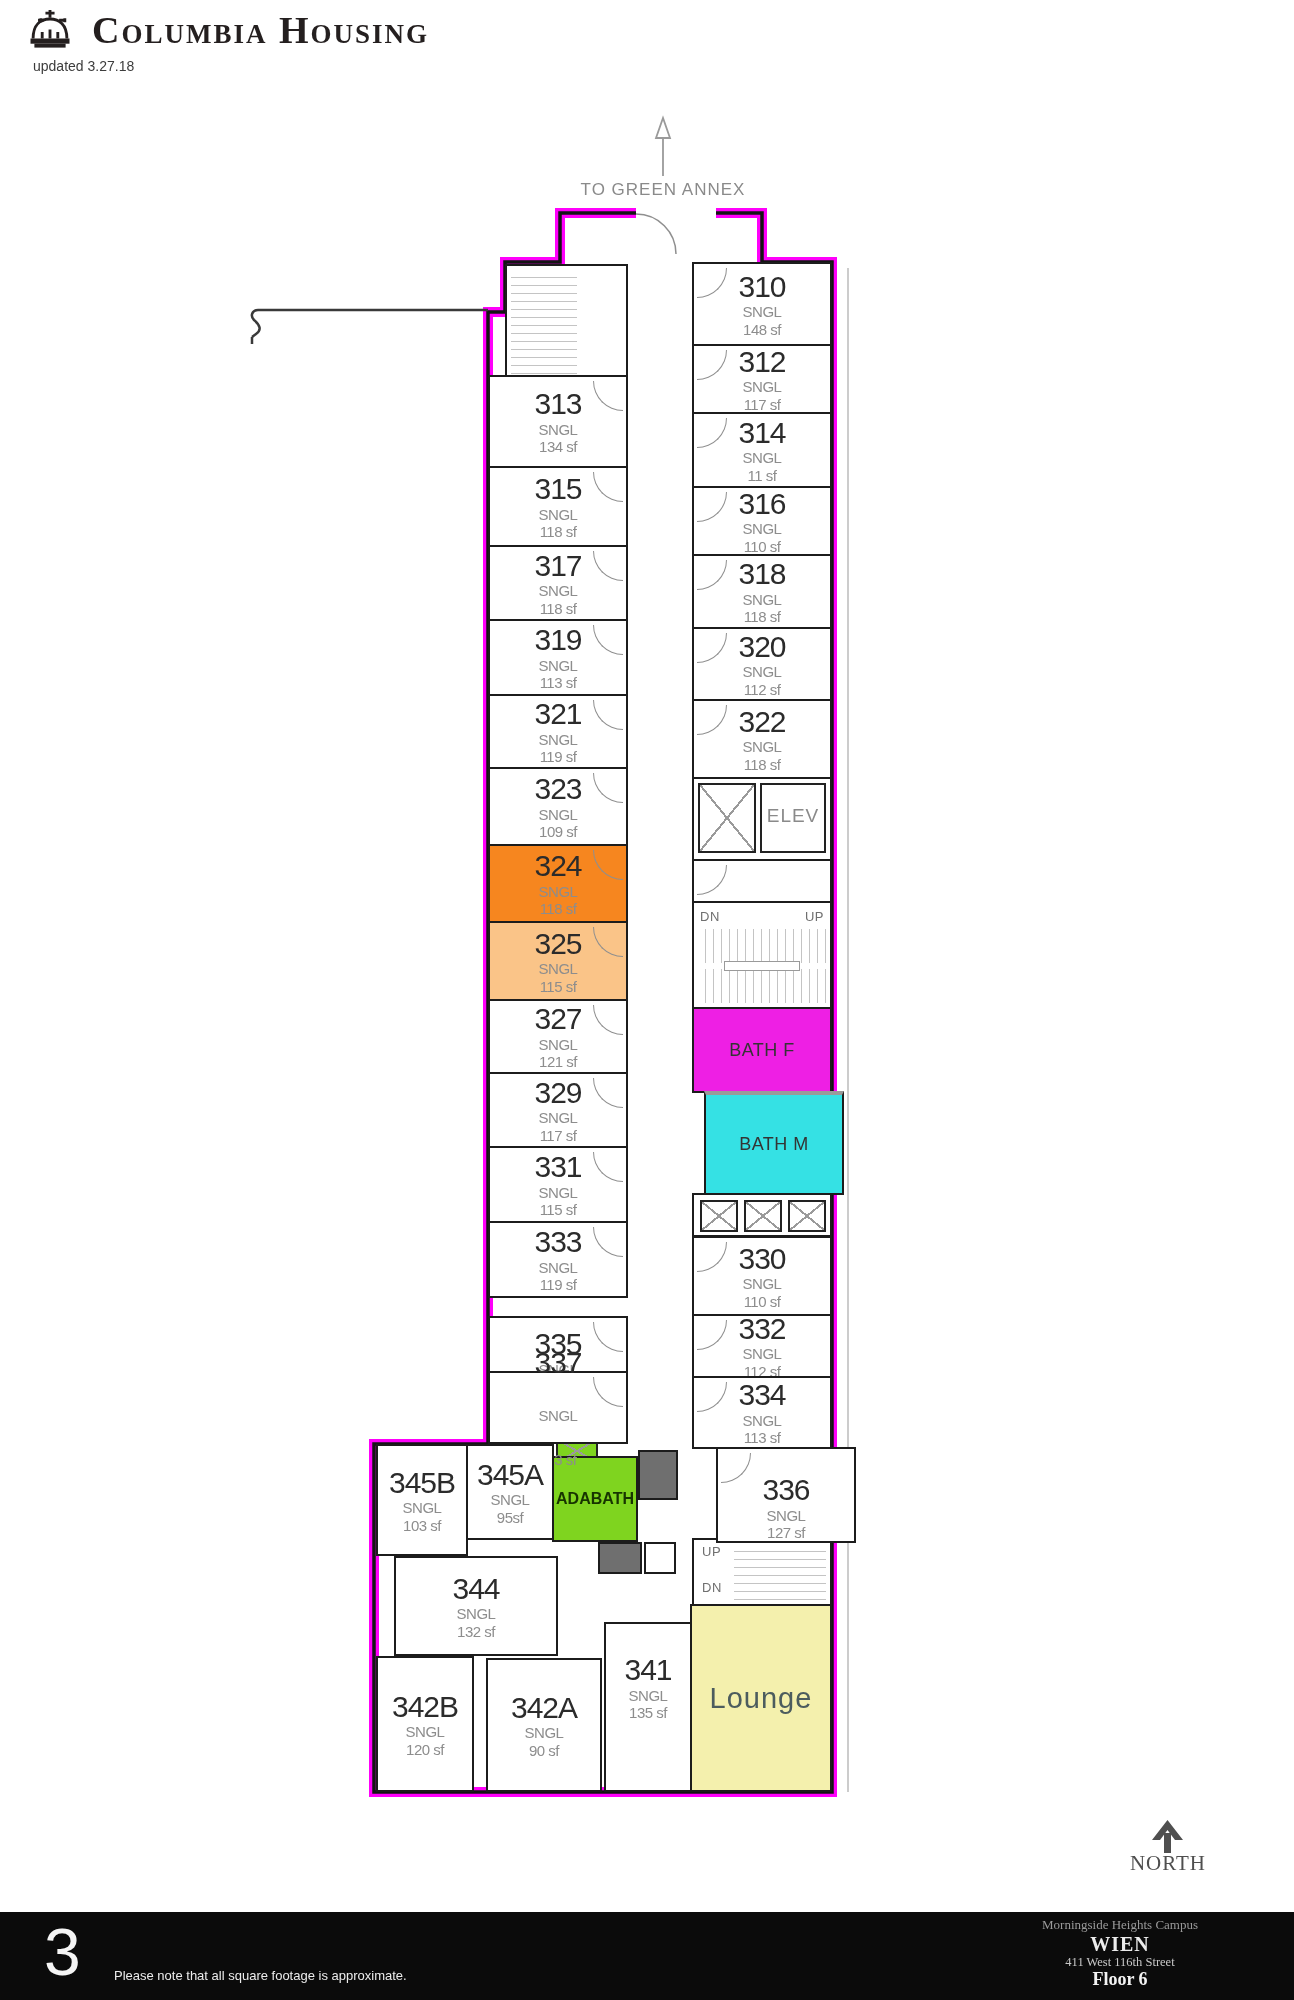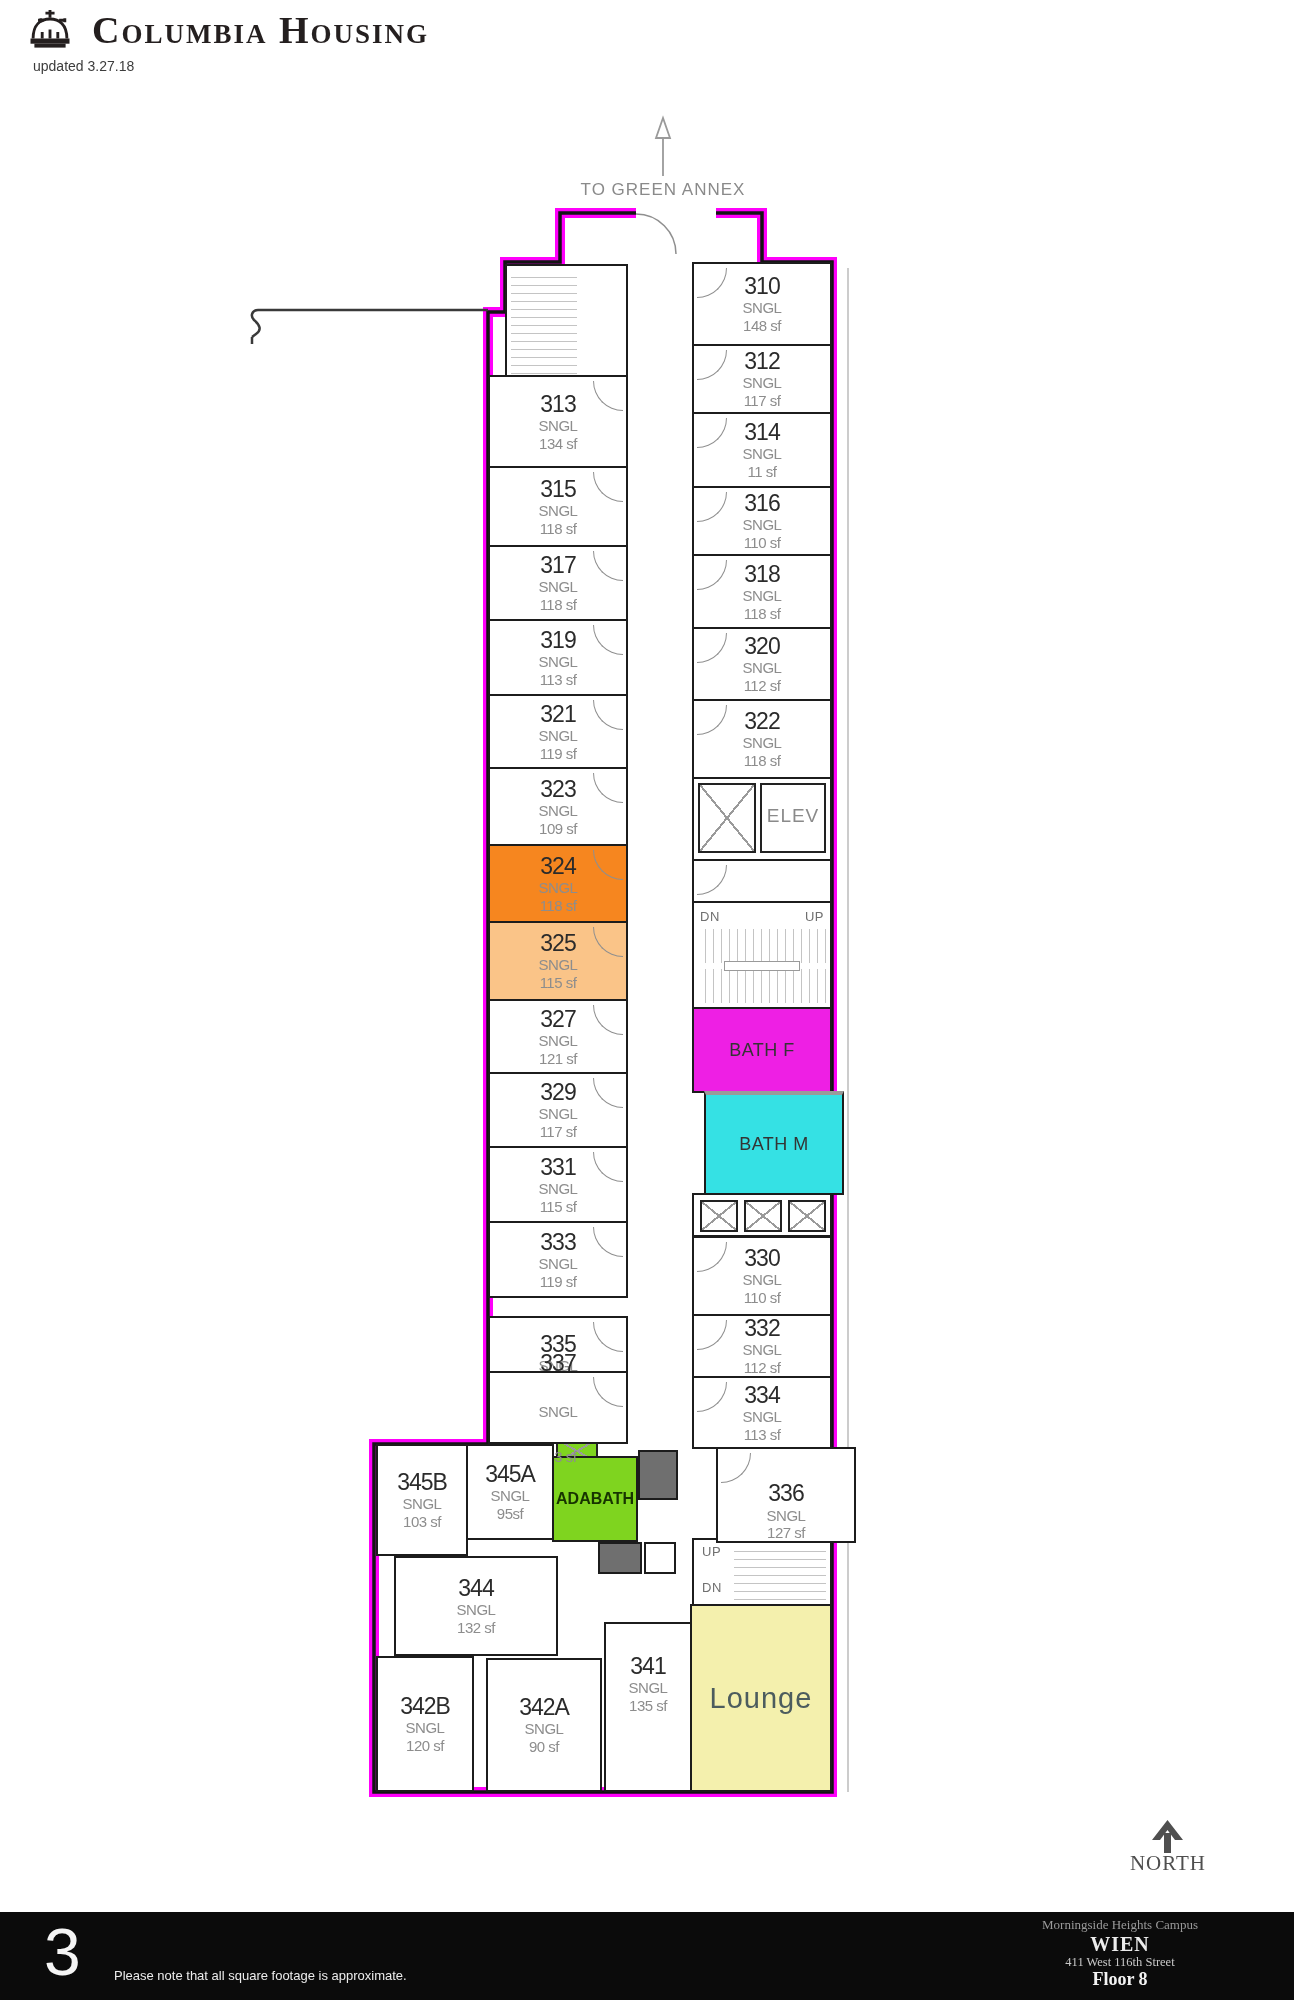--- a/index.html
+++ b/index.html
@@ -10,21 +10,21 @@
   
   .brand{position:absolute;left:92px;top:8px;font-family:"Liberation Serif",serif;
          font-variant:small-caps;font-size:38px;letter-spacing:2px;color:#241f1f;font-weight:600;}
   .updated{position:absolute;left:33px;top:58px;font-size:14px;color:#3c3c3c;}
   .crown{position:absolute;left:24px;top:6px;}
 
   
   .room{position:absolute;box-sizing:border-box;border:2px solid #1c1c1c;background:#fff;
         display:flex;flex-direction:column;align-items:center;justify-content:center;
         text-align:center;line-height:1.05;}
-  .room .num{font-size:23px;color:#2b2b2b;letter-spacing:-1px;}
+  .room .num{font-size:30px;color:#2b2b2b;letter-spacing:-1px;}
   .room .sub{font-size:15px;color:#8d8d8d;margin-top:2px;letter-spacing:-0.5px;}
   .label-top{justify-content:flex-start;padding-top:30px;}
   .blk{position:absolute;box-sizing:border-box;border:2px solid #1c1c1c;background:#fff;}
   .fill-label{display:flex;align-items:center;justify-content:center;text-align:center;
               font-size:18px;color:#343434;letter-spacing:0.5px;}
   .stairs-v{background:repeating-linear-gradient(to bottom,#ffffff 0 7px,#c4c4c4 7px 8px);}
   .stairs-h{background:repeating-linear-gradient(to right,#ffffff 0 7px,#c4c4c4 7px 8px);}
   .xbox{position:absolute;box-sizing:border-box;border:2px solid #222;
         background:
         linear-gradient(to top right,transparent calc(50% - 1px),#9a9a9a calc(50% - 1px) calc(50% + 1px),transparent calc(50% + 1px)),
@@ -155,21 +155,21 @@
 
   <div class="north-label">NORTH</div>
 
   <div class="footer">
     <div class="page-num">3</div>
     <div class="footnote">Please note that all square footage is approximate.</div>
     <div class="f-right">
       <div class="f-campus">Morningside Heights Campus</div>
       <div class="f-bldg">WIEN</div>
       <div class="f-addr">411 West 116th Street</div>
-      <div class="f-floor">Floor 8</div>
+      <div class="f-floor">Floor 6</div>
     </div>
   </div>
 
 <div class="room" style="left: 488px; top: 375px; width: 140px; height: 93px;">
       <div class="arc-l"></div>
       <div class="num">313</div>
       <div class="sub">SNGL</div>
       <div class="sub">134 sf</div>
     </div>
     <div class="room" style="left: 488px; top: 466px; width: 140px; height: 81px;">

